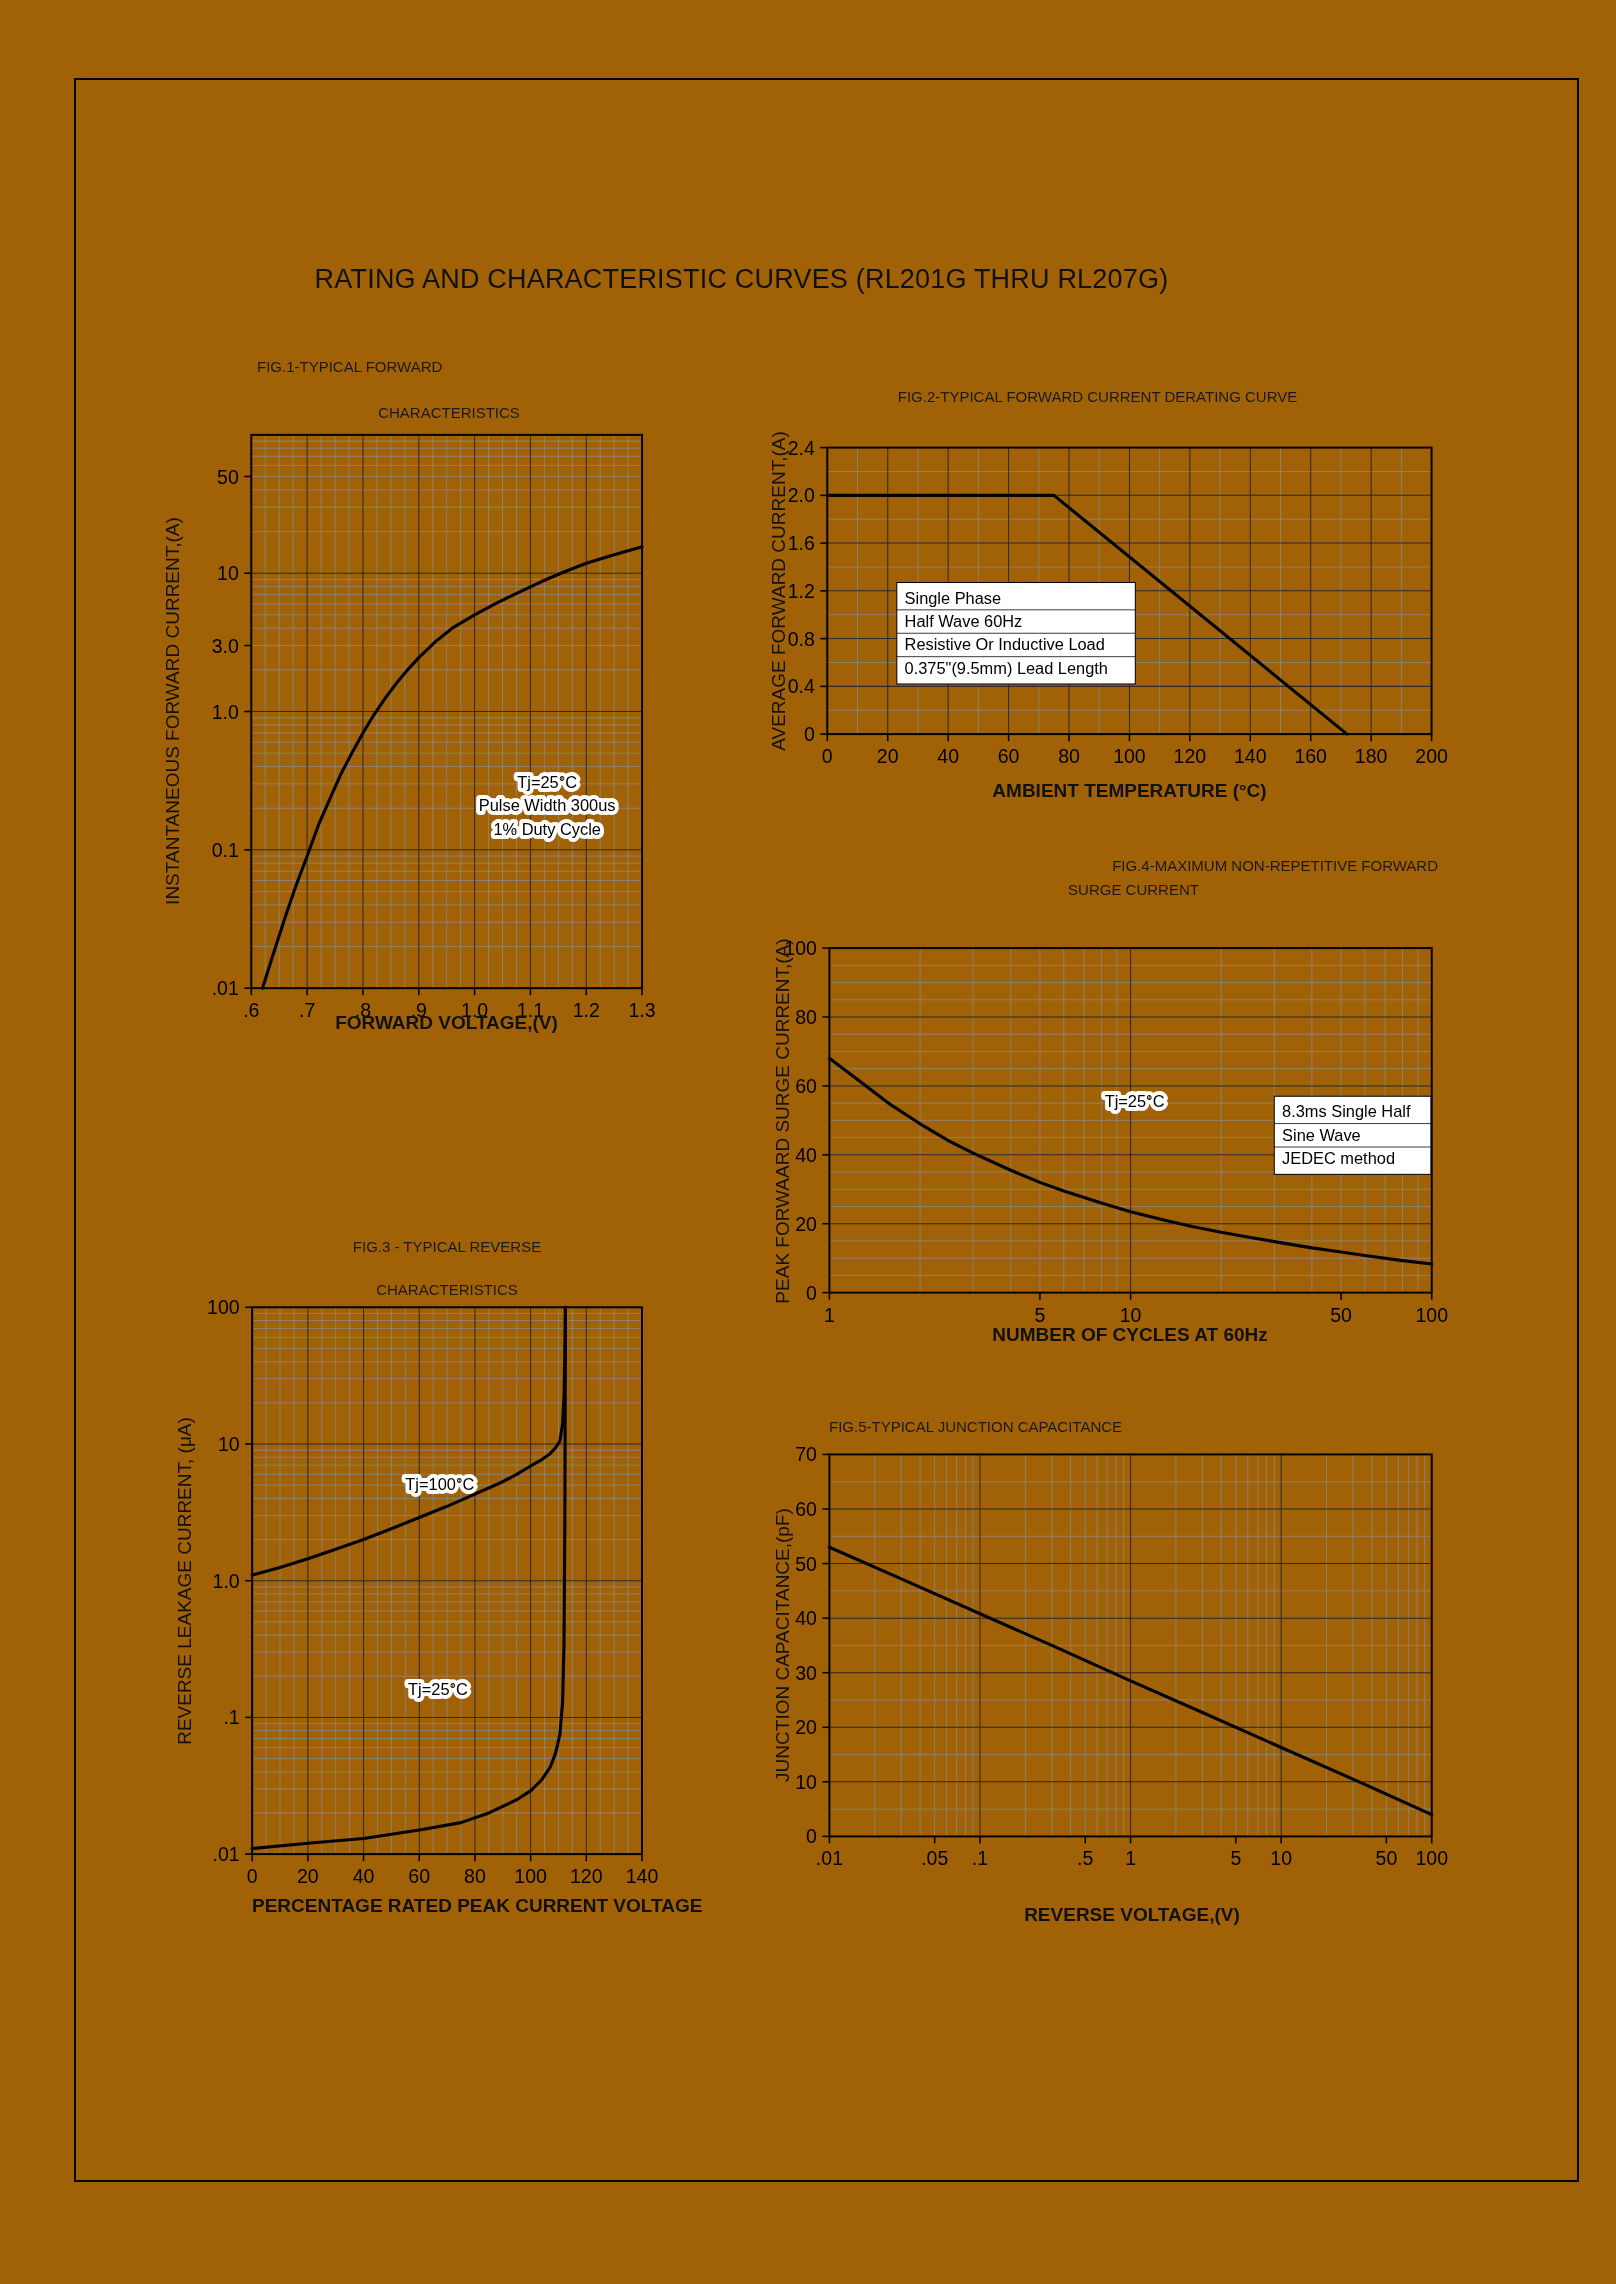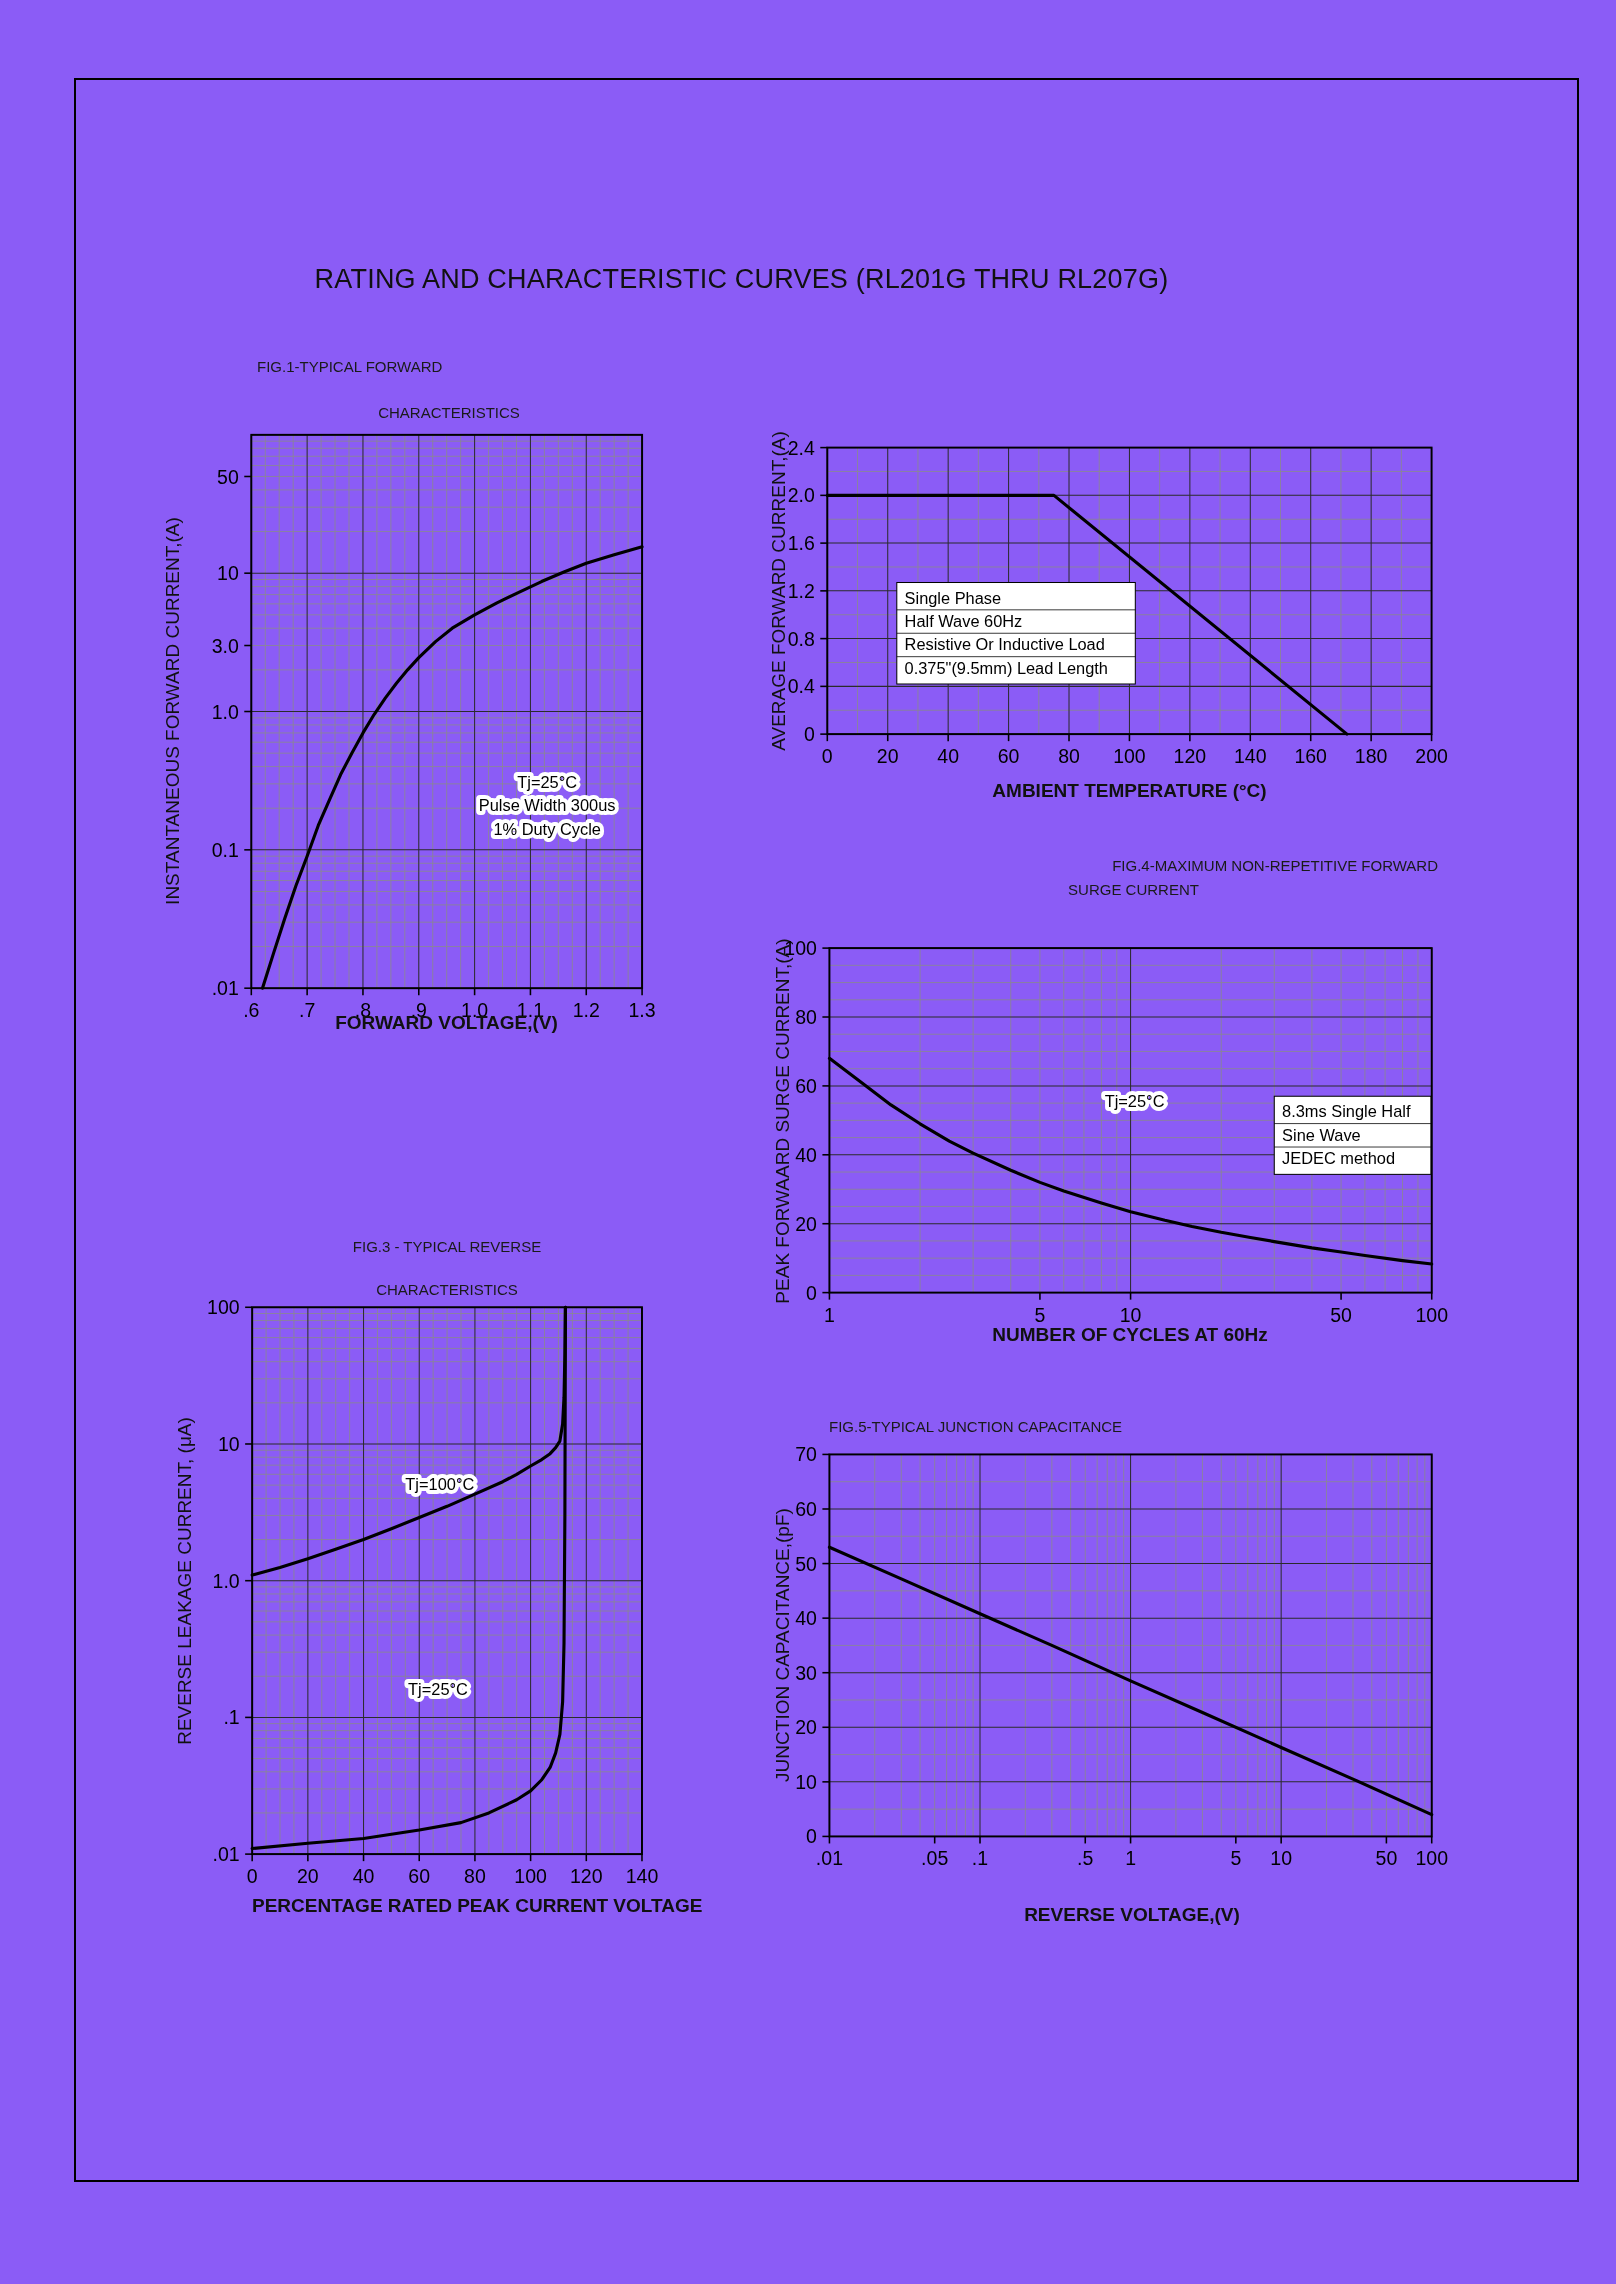--- a/index.html
+++ b/index.html
@@ -1,16 +1,16 @@
 <!DOCTYPE html>
 <html style="font-size:12.5px"><head>
 <meta charset="utf-8">
 <style>
   html,body{margin:0;padding:0;background:#fff;}
-  .page{position:relative;width:1616px;height:2284px;background:#8b5cf6;
+  .page{position:relative;width:1616px;height:2284px;background:#a16207;
         font-family:"Liberation Sans", sans-serif;color:#111;}
   .frame{position:absolute;left:74px;top:78px;width:1501px;height:2100px;border:2.3px solid #000;}
   .page-title{position:absolute;left:234px;top:264px;width:1015px;text-align:center;
               font-size:27px;font-weight:400;margin:0;letter-spacing:0.2px;white-space:nowrap;}
   .figure{position:absolute;}
   .chart-svg{position:absolute;left:0;top:0;overflow:visible;}
   .fig-title{position:absolute;font-size:15px;white-space:nowrap;color:#1a1a1a;}
   .xlab{position:absolute;font-size:19px;text-align:center;white-space:nowrap;font-weight:bold;}
   .ylab{position:absolute;font-size:19px;text-align:center;white-space:nowrap;transform:rotate(-90deg);}
 
@@ -151,20 +151,21 @@
         <text x="166" y="823" text-anchor="end" font-size="25" fill="#000" font-family="&quot;Liberation Sans&quot;, sans-serif">.01</text>
         <path d="M196.3 814.0 L210.6 768.8 L224.9 724.6 L239.1 683.0 L253.4 645.1 L267.7 605.8 L282.0 573.0 L296.3 540.7 L310.6 513.3 L324.9 487.4 L339.1 463.9 L353.4 442.8 L367.7 423.9 L382.0 406.7 L396.3 391.1 L417.7 370.6 L439.1 353.4 L467.7 336.3 L496.3 321.0 L524.9 307.2 L553.4 293.7 L582.0 281.5 L610.6 270.3 L646.3 259.4 L682.0 249.3" fill="none" stroke="#000" stroke-width="4" stroke-linejoin="round" stroke-linecap="round"></path>
         <text x="560.5714285714284" y="557.8530284524272" text-anchor="middle" font-size="21" fill="#000" font-family="&quot;Liberation Sans&quot;, sans-serif" style="paint-order:stroke;stroke:#fff;stroke-width:10;stroke-linejoin:round">Tj=25°C</text>
         <text x="560.5714285714284" y="587.8530284524272" text-anchor="middle" font-size="21" fill="#000" font-family="&quot;Liberation Sans&quot;, sans-serif" style="paint-order:stroke;stroke:#fff;stroke-width:10;stroke-linejoin:round">Pulse Width 300us</text>
         <text x="560.5714285714284" y="617.8530284524272" text-anchor="middle" font-size="21" fill="#000" font-family="&quot;Liberation Sans&quot;, sans-serif" style="paint-order:stroke;stroke:#fff;stroke-width:10;stroke-linejoin:round">1% Duty Cycle</text>
       </svg>
     <div class="xlab">FORWARD VOLTAGE,(V)</div>
   </section>
 
   <section class="figure fig2">
+    <div class="fig-title t1">FIG.2-TYPICAL FORWARD CURRENT DERATING CURVE</div>
     <div class="ylab">AVERAGE FORWARD CURRENT,(A)</div>
     <svg class="chart-svg" width="789" height="445" viewBox="0 0 1010 570">
         <line x1="97.7" y1="93" x2="97.7" y2="460" stroke="#8a8a8a" stroke-width="1"></line>
         <line x1="175.1" y1="93" x2="175.1" y2="460" stroke="#8a8a8a" stroke-width="1"></line>
         <line x1="252.5" y1="93" x2="252.5" y2="460" stroke="#8a8a8a" stroke-width="1"></line>
         <line x1="329.9" y1="93" x2="329.9" y2="460" stroke="#8a8a8a" stroke-width="1"></line>
         <line x1="407.3" y1="93" x2="407.3" y2="460" stroke="#8a8a8a" stroke-width="1"></line>
         <line x1="484.70000000000005" y1="93" x2="484.70000000000005" y2="460" stroke="#8a8a8a" stroke-width="1"></line>
         <line x1="562.1" y1="93" x2="562.1" y2="460" stroke="#8a8a8a" stroke-width="1"></line>
         <line x1="639.5" y1="93" x2="639.5" y2="460" stroke="#8a8a8a" stroke-width="1"></line>

